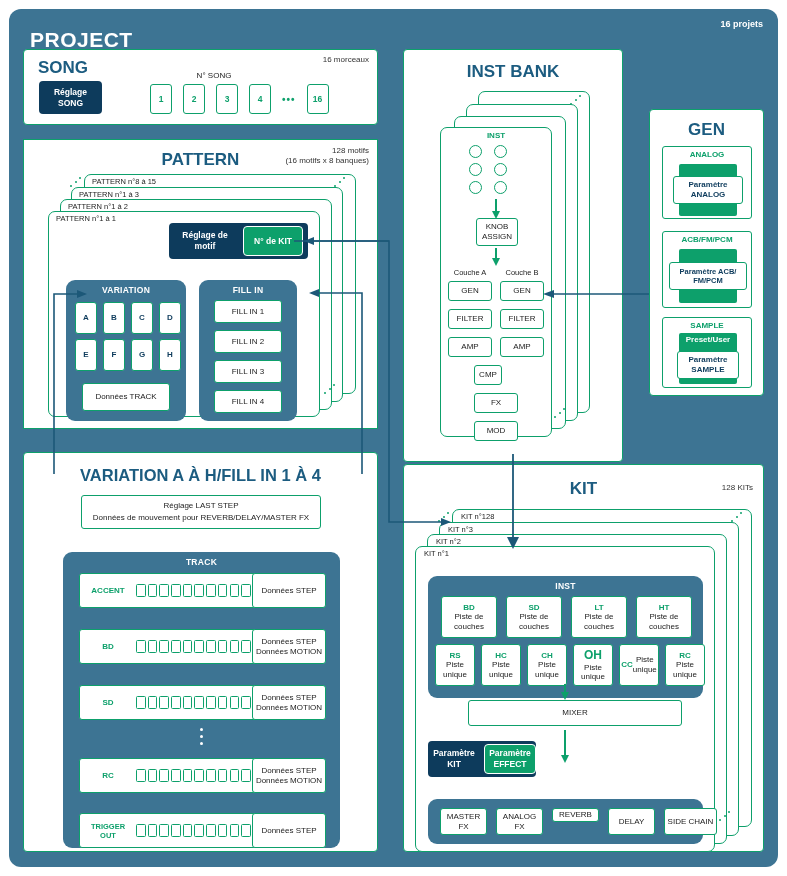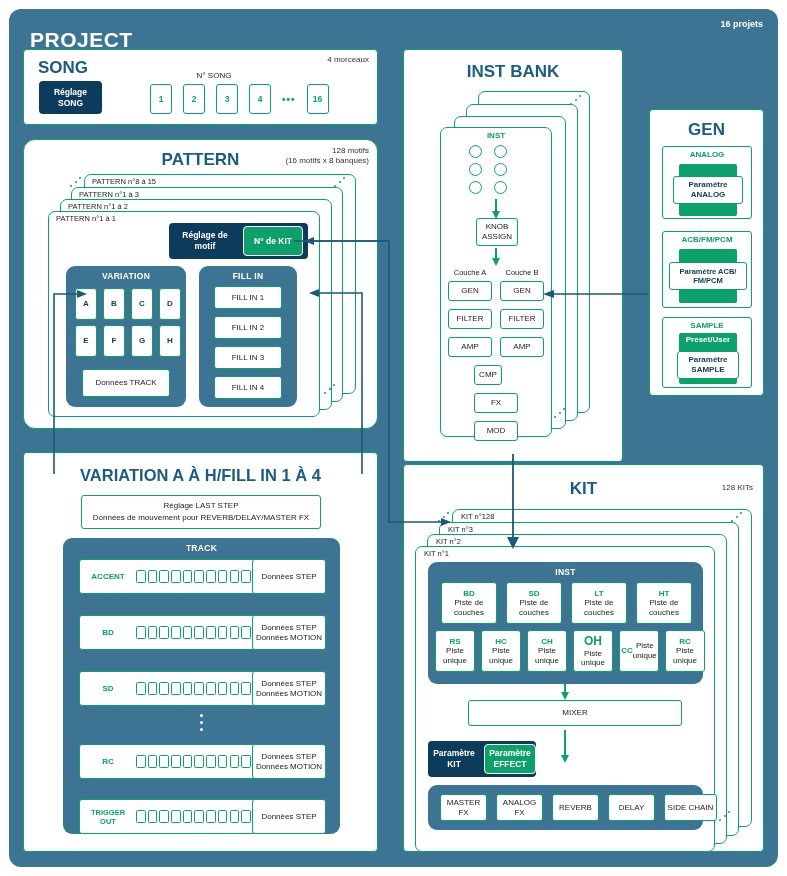--- a/index.html
+++ b/index.html
@@ -34,21 +34,21 @@
   }
   .note { color: #333; font-size: 8px; text-align: right; line-height: 1.25; }
   
   .gbox {
     position: absolute; background: #fff;
     border: 1.4px solid #0da06b; border-radius: 3px;
     display: flex; align-items: center; justify-content: center;
     text-align: center; color: #222; font-size: 8px; line-height: 1.2;
   }
   .tealpanel {
-    position: absolute; background: #3d7493; border-radius: 9px;
+    position: absolute; background: #3d7493; border-radius: 9px; margin-top: 14px;
   }
   .tealpanel .hdr {
     color: #fff; font-size: 8.5px; font-weight: bold;
     text-align: center; padding-top: 5px; letter-spacing: .3px;
   }
   .navybox {
     position: absolute; background: #0d3b5c; border-radius: 4px;
     color: #fff; font-weight: bold; font-size: 8.5px;
     display: flex; align-items: center; justify-content: center;
     text-align: center; line-height: 1.25;
@@ -88,35 +88,35 @@
 </head>
 <body>
 
 <div class="root">
 
   <div class="project-title">PROJECT</div>
   <div class="corner-note">16 projets</div>
 
   <div class="white-panel" style="left:14px; top:40px; width:355px; height:76px; border-radius:4px;">
     <div class="sect-title" style="position:absolute; left:14px; top:8px; font-size:17px;">SONG</div>
-    <div class="note" style="position:absolute; right:8px; top:5px;">4 morceaux</div>
+    <div class="note" style="position:absolute; right:8px; top:5px;">16 morceaux</div>
     <div class="navybox" style="left:15px; top:31px; width:63px; height:33px; white-space:pre-line;">Réglage
 SONG</div>
     <div style="position:absolute; left:190px; top:21px; font-size:8px; color:#222; transform:translateX(-50%);">N° SONG</div>
     <div style="position:absolute; left:126px; top:34px; display:flex; gap:11px; align-items:center;">
       <div class="gbox" style="position:relative; width:22px; height:30px; color:#0da06b; font-weight:bold; font-size:8.5px;">1</div>
       <div class="gbox" style="position:relative; width:22px; height:30px; color:#0da06b; font-weight:bold; font-size:8.5px;">2</div>
       <div class="gbox" style="position:relative; width:22px; height:30px; color:#0da06b; font-weight:bold; font-size:8.5px;">3</div>
       <div class="gbox" style="position:relative; width:22px; height:30px; color:#0da06b; font-weight:bold; font-size:8.5px;">4</div>
       <div style="color:#0da06b; font-weight:bold; font-size:10px; letter-spacing:1px;">•••</div>
       <div class="gbox" style="position:relative; width:22px; height:30px; color:#0da06b; font-weight:bold; font-size:8.5px;">16</div>
     </div>
   </div>
 
-  <div class="white-panel" style="left:14px; top:130px; width:355px; height:290px; border-radius:12px;">
+  <div class="white-panel" style="left:14px; top:130px; width:355px; height:290px; border-radius:0;">
     <div class="sect-title" style="position:absolute; left:0; right:0; top:10px; font-size:17px;">PATTERN</div>
     <div class="note" style="position:absolute; right:8px; top:6px;">128 motifs</div>
     <div class="note" style="position:absolute; right:8px; top:16px;">(16 motifs x 8 banques)</div>
 
     <div class="stackcard" style="left:60px; top:34px; width:272px; height:220px;"></div>
     <div class="stacklabel" style="left:68px; top:37px;">PATTERN n°8 à 15</div>
     <div class="dots3" style="left:46px; top:36px; width:14px; height:12px;">
       <i style="left:0px;  top:9px;"></i>
         <i style="left:4.5px; top:5px;"></i>
         <i style="left:9px; top:1px;"></i>
@@ -477,21 +477,21 @@
     </div>
     <div class="greenfill" style="left:80px; top:279px; width:52px; height:30px; white-space:pre-line;">Paramètre
 EFFECT</div>
 
     <div class="tealpanel" style="left:24px; top:320px; width:275px; height:45px;">
       <div style="position:absolute; left:12px; top:9px; display:flex; gap:9px;">
         <div class="gbox" style="position:relative; width:47px; height:27px; white-space:pre-line;">MASTER
 FX</div>
         <div class="gbox" style="position:relative; width:47px; height:27px; white-space:pre-line;">ANALOG
 FX</div>
-        <div class="gbox" style="position:relative; width:47px; height:27px; white-space:pre-line;">REVERB</div>
+        <div class="gbox" style="position:relative; width:47px; height:14px; white-space:pre-line;">REVERB</div>
         <div class="gbox" style="position:relative; width:47px; height:27px; white-space:pre-line;">DELAY</div>
         <div class="gbox" style="position:relative; width:53px; height:27px; white-space:pre-line;">SIDE CHAIN</div>
       </div>
     </div>
 
     <div class="dots3" style="left:315px; top:345px; width:14px; height:12px;">
       <i style="left:0px;  top:9px;"></i>
         <i style="left:4.5px; top:5px;"></i>
         <i style="left:9px; top:1px;"></i>
     </div>

